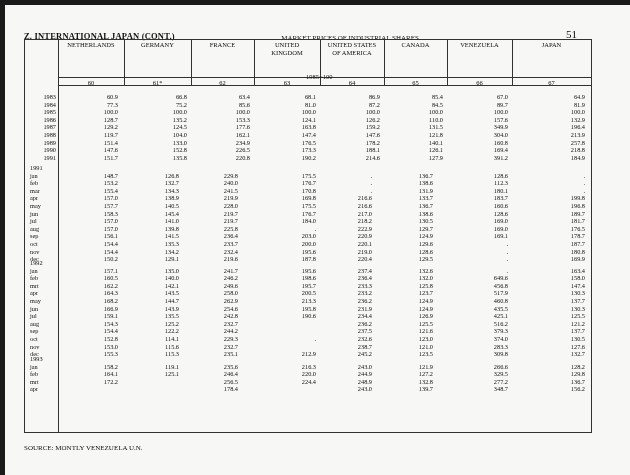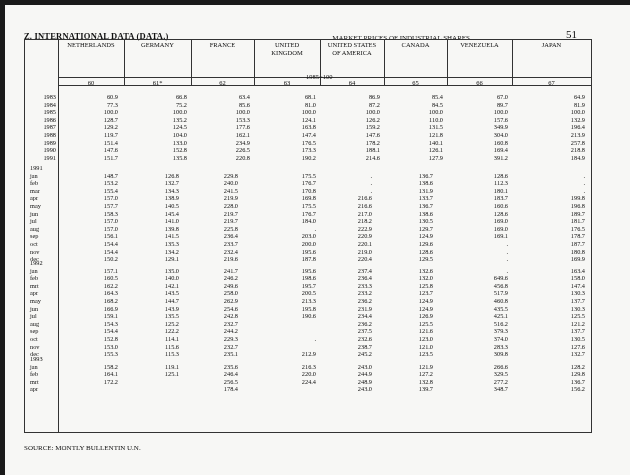--- a/index.html
+++ b/index.html
@@ -5,38 +5,38 @@
   html, body { margin:0; padding:0; }
   body { width:630px; height:475px; background:#1a1a1a; position:relative; overflow:hidden;
          font-family:"Liberation Serif", serif; color:#111; }
   .page { position:absolute; left:5px; top:5px; width:625px; height:470px; background:#f7f7f5; }
   .page-edge { position:absolute; left:5px; top:5px; width:4px; height:470px; background:#cfcfcf; }
   .title { position:absolute; left:24px; top:31px; font-size:8.5px; font-weight:bold; letter-spacing:0.2px; }
   .pagenum { position:absolute; left:566px; top:28px; font-size:11px; text-decoration:underline; }
   .table-frame { position:absolute; left:24px; top:39px; width:566px; height:393px;
                  border:1px solid #333; border-top:none; border-bottom:1.5px solid #333; }
   .hdr-top { position:absolute; left:24px; top:39px; width:567px; border-top:1px solid #333; }
-  .market-title { position:absolute; left:230px; top:34px; width:240px; font-size:7px; text-align:right; }
+  .market-title { position:absolute; left:230px; top:34px; width:240px; font-size:7px; text-align:center; }
   .col-head { position:absolute; top:41px; font-size:6.5px; text-align:center; line-height:8px; }
   .vline { position:absolute; width:1px; background:#333; }
   .hline { position:absolute; height:1px; background:#333; }
   .base { position:absolute; left:306px; top:73px; font-size:6.5px; }
   .code { position:absolute; top:79px; font-size:6.5px; text-align:center; }
   .rowlabel { position:absolute; font-size:6.3px; line-height:7.6px; }
   .col { position:absolute; font-size:6.3px; line-height:7.6px; text-align:right; }
   .source { position:absolute; left:24px; top:444px; font-size:7px; }
   .cell { height:7.6px; white-space:nowrap; }
 </style>
 </head>
 <body>
 
 <div class="page-edge"></div>
 <div class="page"></div>
 
-<div class="title">Z. INTERNATIONAL DATA (DATA.)</div>
+<div class="title">Z. INTERNATIONAL JAPAN (CONT.)</div>
 <div class="pagenum">51</div>
 
 <div class="hdr-top"></div>
 <div class="market-title">MARKET PRICES OF INDUSTRIAL SHARES</div>
 <div class="table-frame"></div>
 
 <div class="hline" style="left:24px;top:39px;width:567px;"></div>
 <div class="hline" style="left:58px;top:77px;width:533px;"></div>
 <div class="hline" style="left:58px;top:85px;width:533px;"></div>
 
@@ -477,13 +477,13 @@
       <div class="cell">348.7</div>
     </div>
     <div class="col" style="left: 535px; top: 362.6px; width: 50px;">
       <div class="cell">128.2</div>
       <div class="cell">129.8</div>
       <div class="cell">136.7</div>
       <div class="cell">156.2</div>
     </div>
   </div>
 
-<div class="source">SOURCE: MONTLY BULLENTIN U.N.</div>
+<div class="source">SOURCE: MONTLY VENEZUELA U.N.</div>
 
 </body></html>

